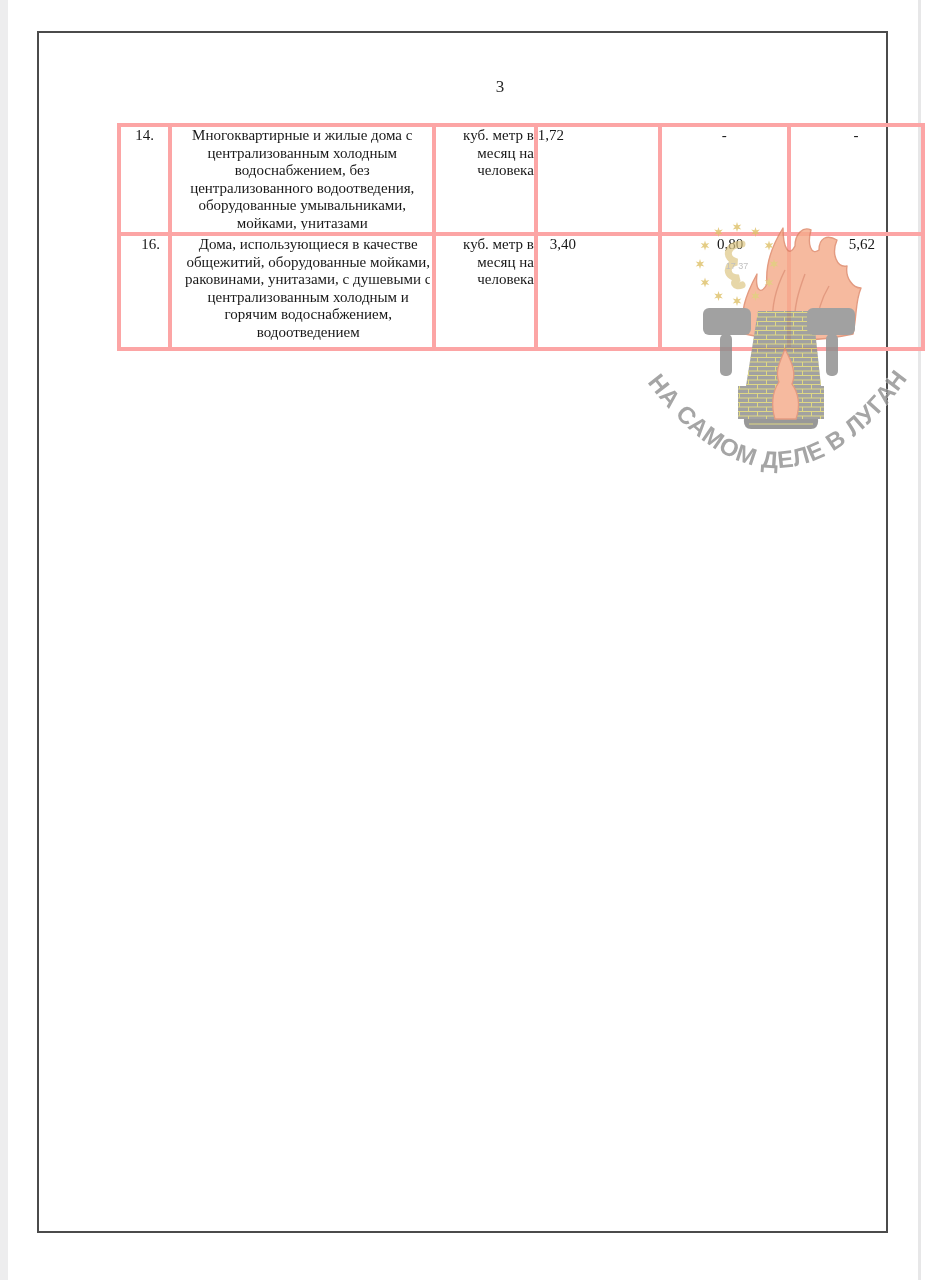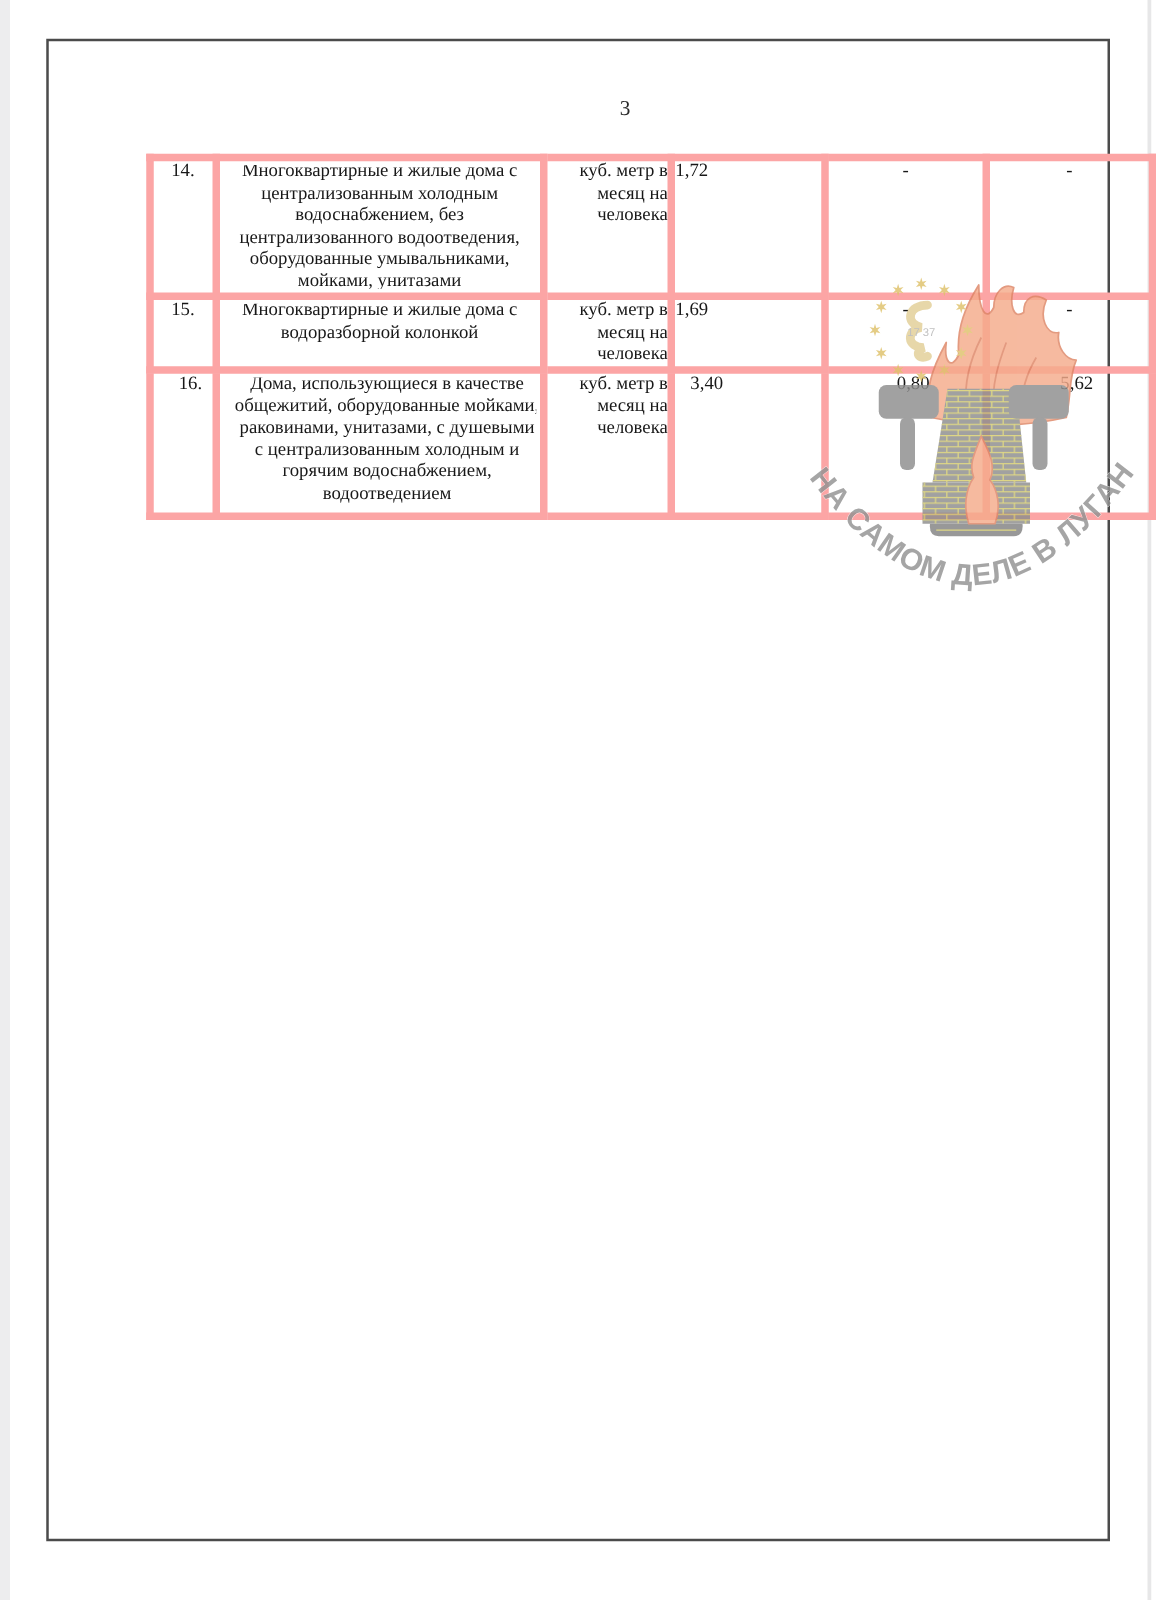--- a/index.html
+++ b/index.html
@@ -18,21 +18,21 @@
   .page-number{
     position:absolute;left:470px;top:77px;width:60px;text-align:center;
     font-size:17px;color:#2a2a2a;
   }
   table.norm-table{
     position:absolute;left:117px;top:123px;
     border-collapse:collapse;table-layout:fixed;
     font-size:15px;line-height:17.5px;color:#181818;
   }
   table.norm-table td{
-    border:6px solid #fca5a5;vertical-align:top;padding:0;
+    border:4px solid #fca5a5;vertical-align:top;padding:0;
     overflow:hidden;
   }
   td.c-num{width:36px;text-align:center;padding-top:2px;}
   td.c-desc{width:255px;padding:2px 4px 0 7px;text-align:center;border-radius:26px;}
   td.c-unit{width:87px;text-align:right;padding:2px 3px 0 3px;}
   td.c-v1{width:112px;padding-top:2px;}
   td.c-v2{width:118px;text-align:center;padding-top:2px;}
   td.c-v3{width:123px;text-align:center;padding-top:2px;}
   tr.r14 td{height:105px;}
   tr.r15 td{height:53px;}
@@ -52,28 +52,20 @@
 
 <div class="page-number">3</div>
 
 <table class="norm-table">
   <tbody>
     <tr class="r14">
       <td class="c-num">14.</td>
       <td class="c-desc">Многоквартирные и жилые дома с централизованным холодным водоснабжением, без централизованного водоотведения, оборудованные умывальниками, мойками, унитазами</td>
       <td class="c-unit">куб. метр в месяц на человека</td>
       <td class="c-v1">1,72</td>
-      <td class="c-v2">-</td>
-      <td class="c-v3">-</td>
-    </tr>
-    <tr class="r15">
-      <td class="c-num">15.</td>
-      <td class="c-desc">Многоквартирные и жилые дома с водоразборной колонкой</td>
-      <td class="c-unit">куб. метр в месяц на человека</td>
-      <td class="c-v1">1,69</td>
       <td class="c-v2">-</td>
       <td class="c-v3">-</td>
     </tr>
     <tr class="r16">
       <td class="c-num">16.</td>
       <td class="c-desc">Дома, использующиеся в качестве общежитий, оборудованные мойками, раковинами, унитазами, с душевыми с централизованным холодным и горячим водоснабжением, водоотведением</td>
       <td class="c-unit">куб. метр в месяц на человека</td>
       <td class="c-v1">3,40</td>
       <td class="c-v2">0,80</td>
       <td class="c-v3">5,62</td>

